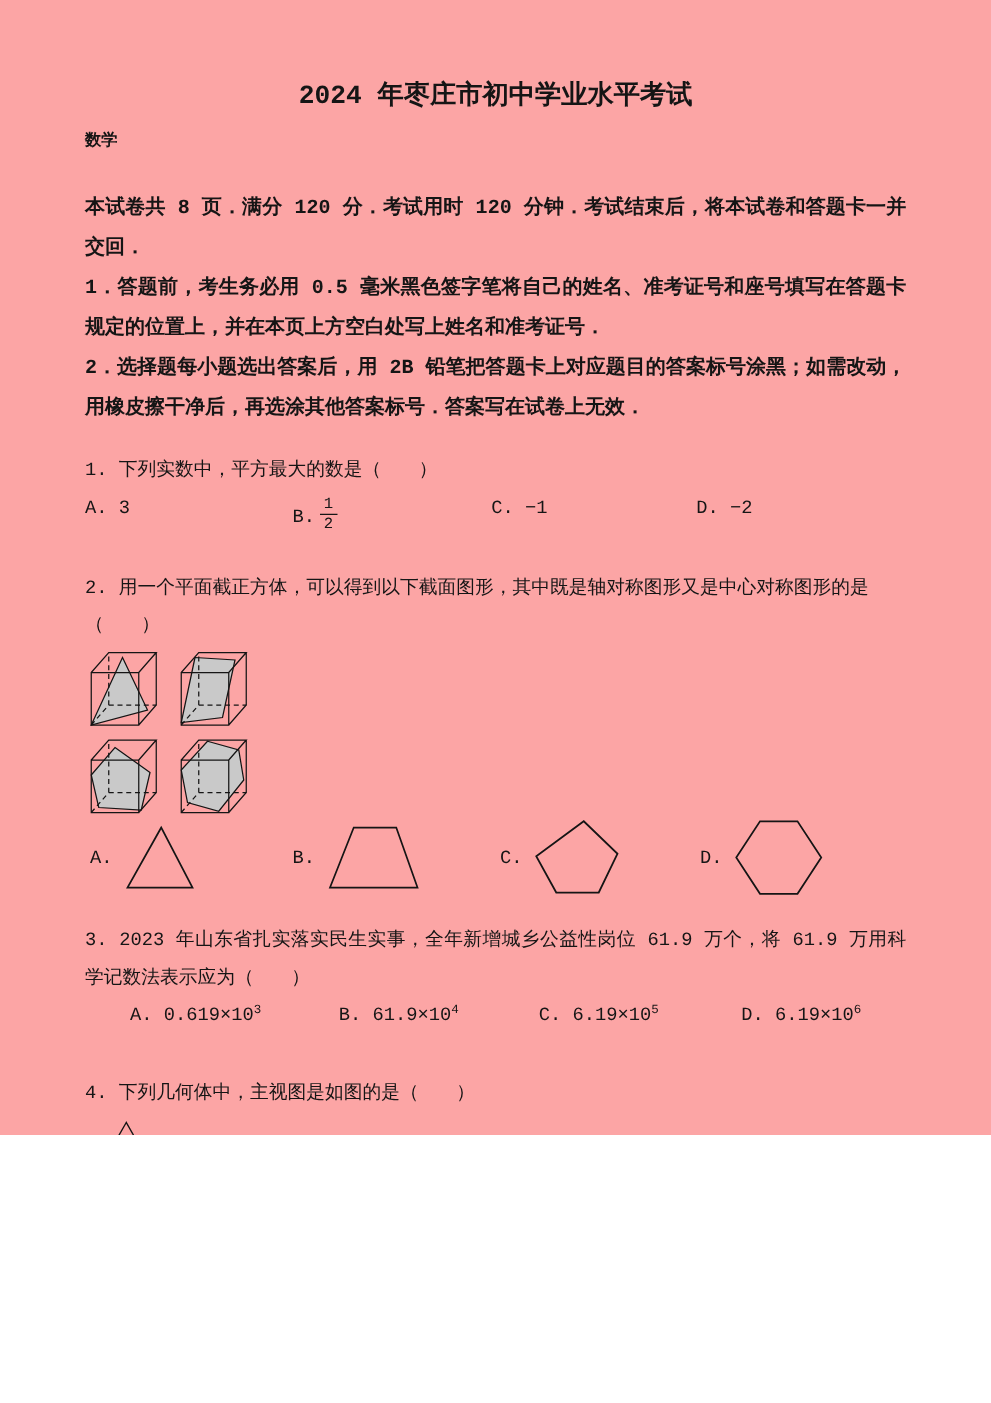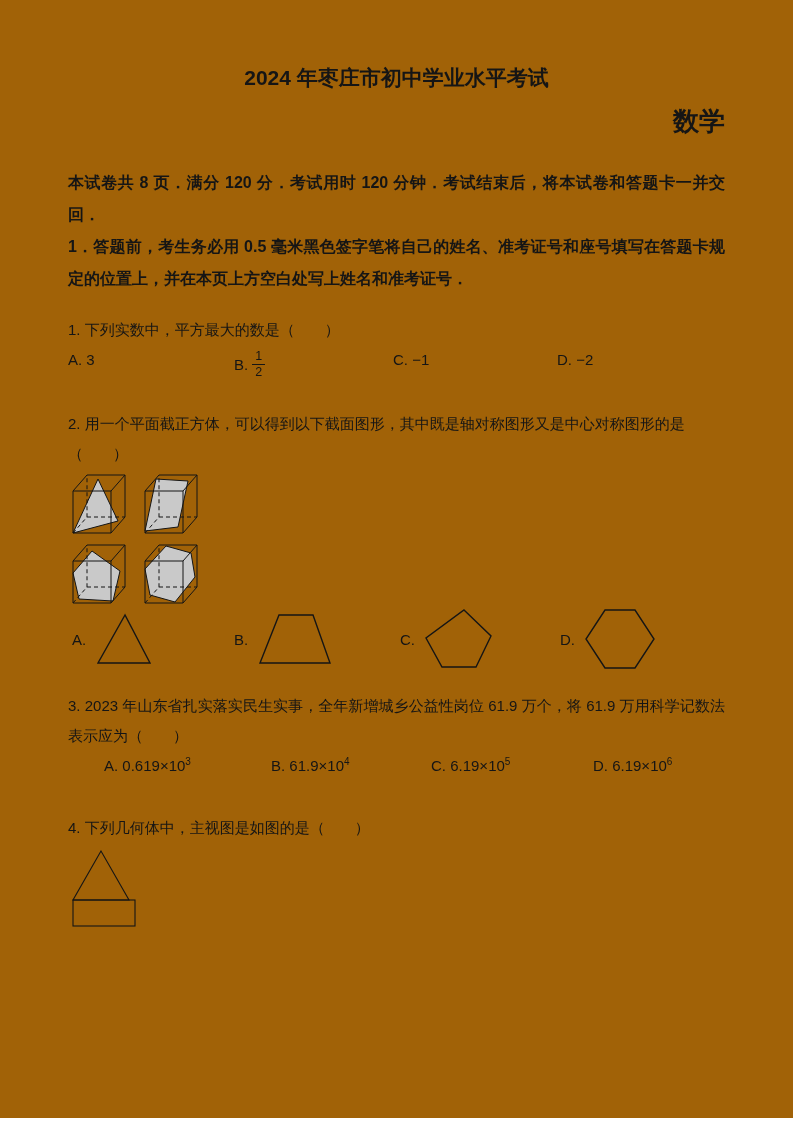--- a/index.html
+++ b/index.html
@@ -1,27 +1,27 @@
 <!DOCTYPE html>
 <html><head>
 <meta charset="utf-8">
 <style>
   html,body { margin:0; padding:0; background:#ffffff; }
   .page {
     position:relative;
-    width:793px; height:1118px;
+    width:793px; height:908px;
     box-sizing:border-box;
     padding:64px 68px 0 68px;
-    background:#a16207;
+    background:#fca5a5;
     color:#151515;
-    font-family:Liberation Sans, sans-serif;
+    font-family:Liberation Mono, monospace;
     overflow:hidden;
   }
   h1.title { margin:0; font-size:21px; line-height:1.3; text-align:center; font-weight:bold; }
-  h2.subtitle { margin:14px 0 0 0; font-size:26px; line-height:1.3; text-align:right; font-weight:bold; }
+  h2.subtitle { margin:14px 0 0 0; font-size:13px; line-height:1.3; text-align:left; font-weight:bold; }
   p { margin:0; font-size:16px; line-height:2.0; }
   .b { font-weight:bold; }
   .just { text-align:justify; }
   .intro { margin-top:28px; }
   .stem { font-size:15px;margin-top:20px; }
   .opt-row { position:relative; font-size:15px; }
   .opt-row .opt { position:absolute; top:6px; white-space:nowrap; }
   .q1-row { height:44px; }
   .q3-row { height:42px;margin-left:36px; }
   .frac {
@@ -45,20 +45,21 @@
 </head>
 <body>
 
 <div class="page">
 
   <h1 class="title">2024 年枣庄市初中学业水平考试</h1>
   <h2 class="subtitle">数学</h2>
 
   <p class="b intro just">本试卷共 8 页．满分 120 分．考试用时 120 分钟．考试结束后，将本试卷和答题卡一并交回．</p>
   <p class="b just">1．答题前，考生务必用 0.5 毫米黑色签字笔将自己的姓名、准考证号和座号填写在答题卡规定的位置上，并在本页上方空白处写上姓名和准考证号．</p>
+  <p class="b just">2．选择题每小题选出答案后，用 2B 铅笔把答题卡上对应题目的答案标号涂黑；如需改动，用橡皮擦干净后，再选涂其他答案标号．答案写在试卷上无效．</p>
 
 
   <p class="stem">1. 下列实数中，平方最大的数是（　　）</p>
   <div class="opt-row q1-row">
     <span class="opt" style="left:0"><span>A.</span> <span>3</span></span>
     <span class="opt" style="left:166px"><span>B.</span><span class="frac"><span class="num">1</span><span class="den">2</span></span></span>
     <span class="opt" style="left:325px"><span>C.</span> <span>−1</span></span>
     <span class="opt" style="left:489px"><span>D.</span> <span>−2</span></span>
   </div>
 

